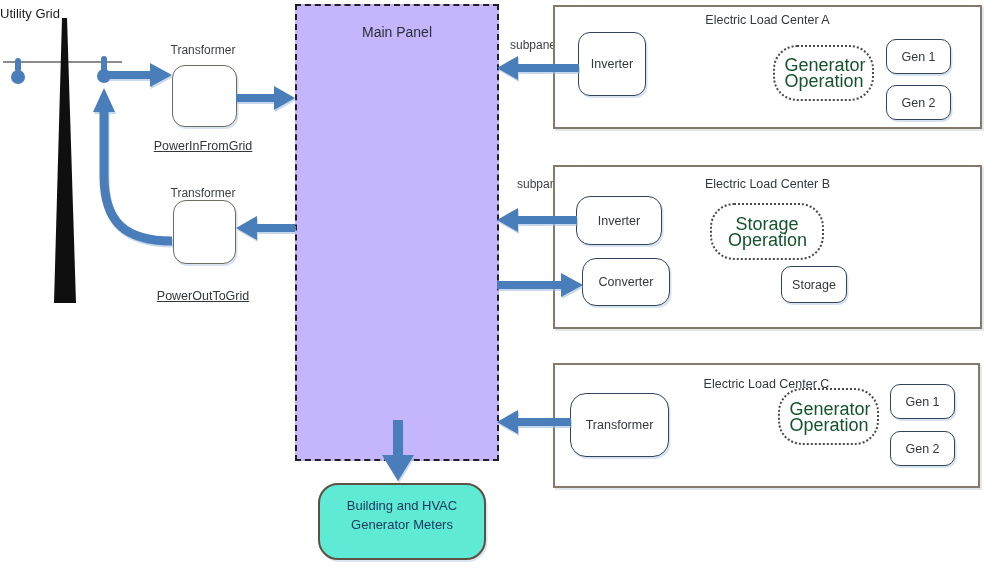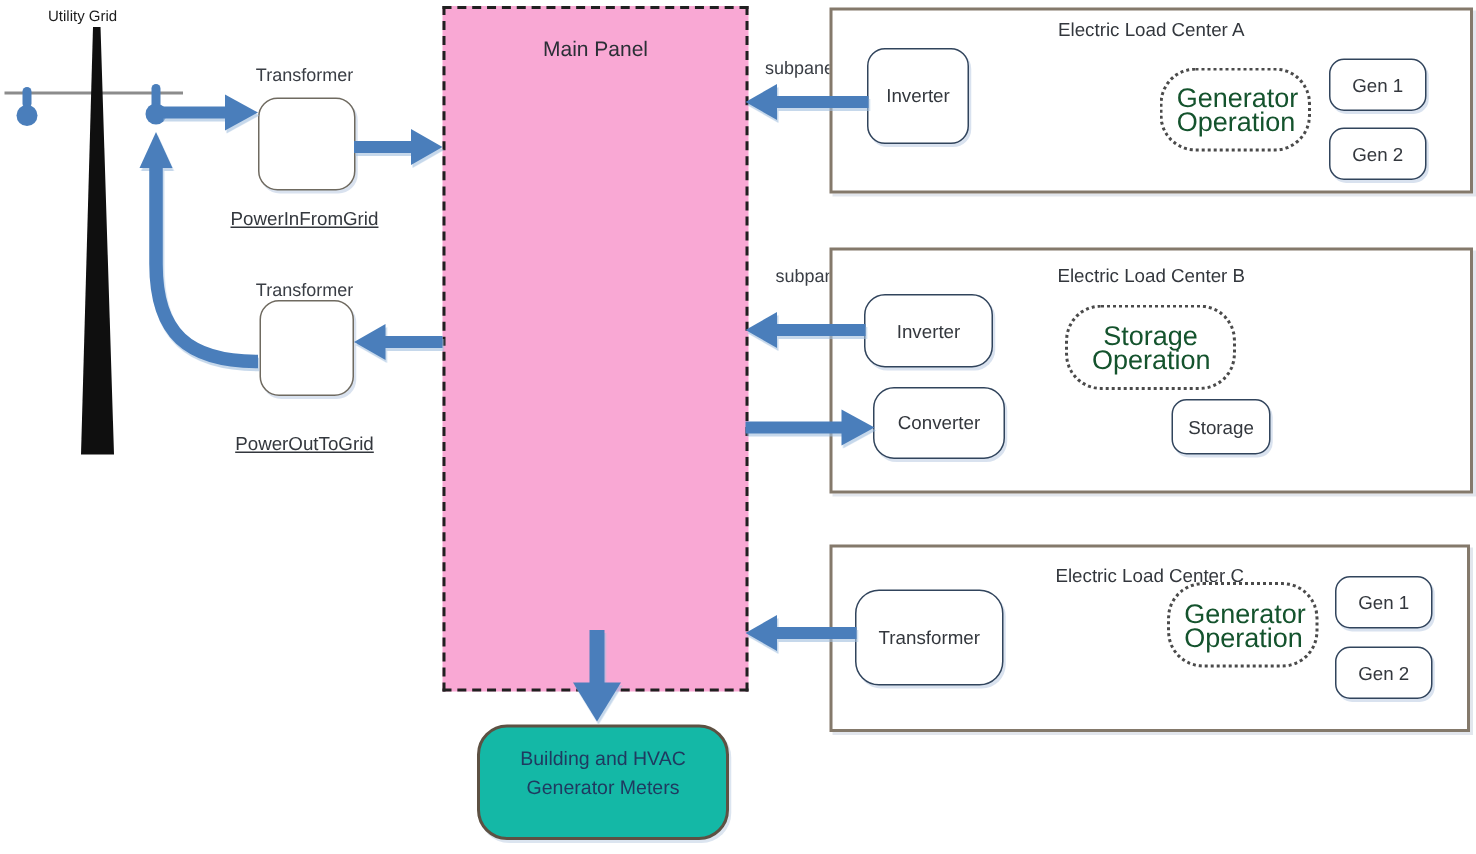--- a/index.html
+++ b/index.html
@@ -24,31 +24,31 @@
   }
   .node.gray{border-color:#6f6a60;}
   .dotted{
     position:absolute;background:#fff;border:2px dotted #4a4a4a;border-radius:24px;
     display:flex;align-items:center;justify-content:center;text-align:center;
     font-size:18px;color:#14532d;
   }
   .dotted .wrap{width:78px;line-height:16px;}
   #main-panel{
     position:absolute;left:295px;top:4px;width:200px;height:453px;
-    border:2px dashed #202020;background:#f9a8d4;
+    border:2px dashed #202020;background:#c4b5fd;
   }
   #main-panel-title{position:absolute;left:0;right:0;top:18px;text-align:center;font-size:14px;color:#2b2f36;}
   #meters{
     position:absolute;left:318px;top:483px;width:168px;height:77px;
-    border:2px solid #5d5143;border-radius:20px;background:#14b8a6;
+    border:2px solid #5d5143;border-radius:20px;background:#5eead4;
     text-align:center;padding-top:11px;box-sizing:border-box;
     font-size:13px;line-height:19px;color:#1f3a60;
     box-shadow:1.5px 2px 0 rgba(185,203,226,0.5);
   }
-  #utility-title{position:absolute;left:32px;top:6px;font-size:10px;color:#1c1c1c;text-align:right;}
+  #utility-title{position:absolute;left:0;top:6px;font-size:13px;color:#1c1c1c;text-align:right;}
   .caption{position:absolute;font-size:12.5px;color:#33373d;white-space:nowrap;text-decoration:underline;}
   #svg-layer{position:absolute;left:0;top:0;pointer-events:none;z-index:5;}
   .arrow{fill:#4a7ebb;}
   .arrow-stroke{stroke:#4a7ebb;stroke-width:9;fill:none;}
   #lcc-caption{background:#fff;padding:0 3px;z-index:6;}
 </style>
 </head>
 <body>
 
 <div id="canvas">

